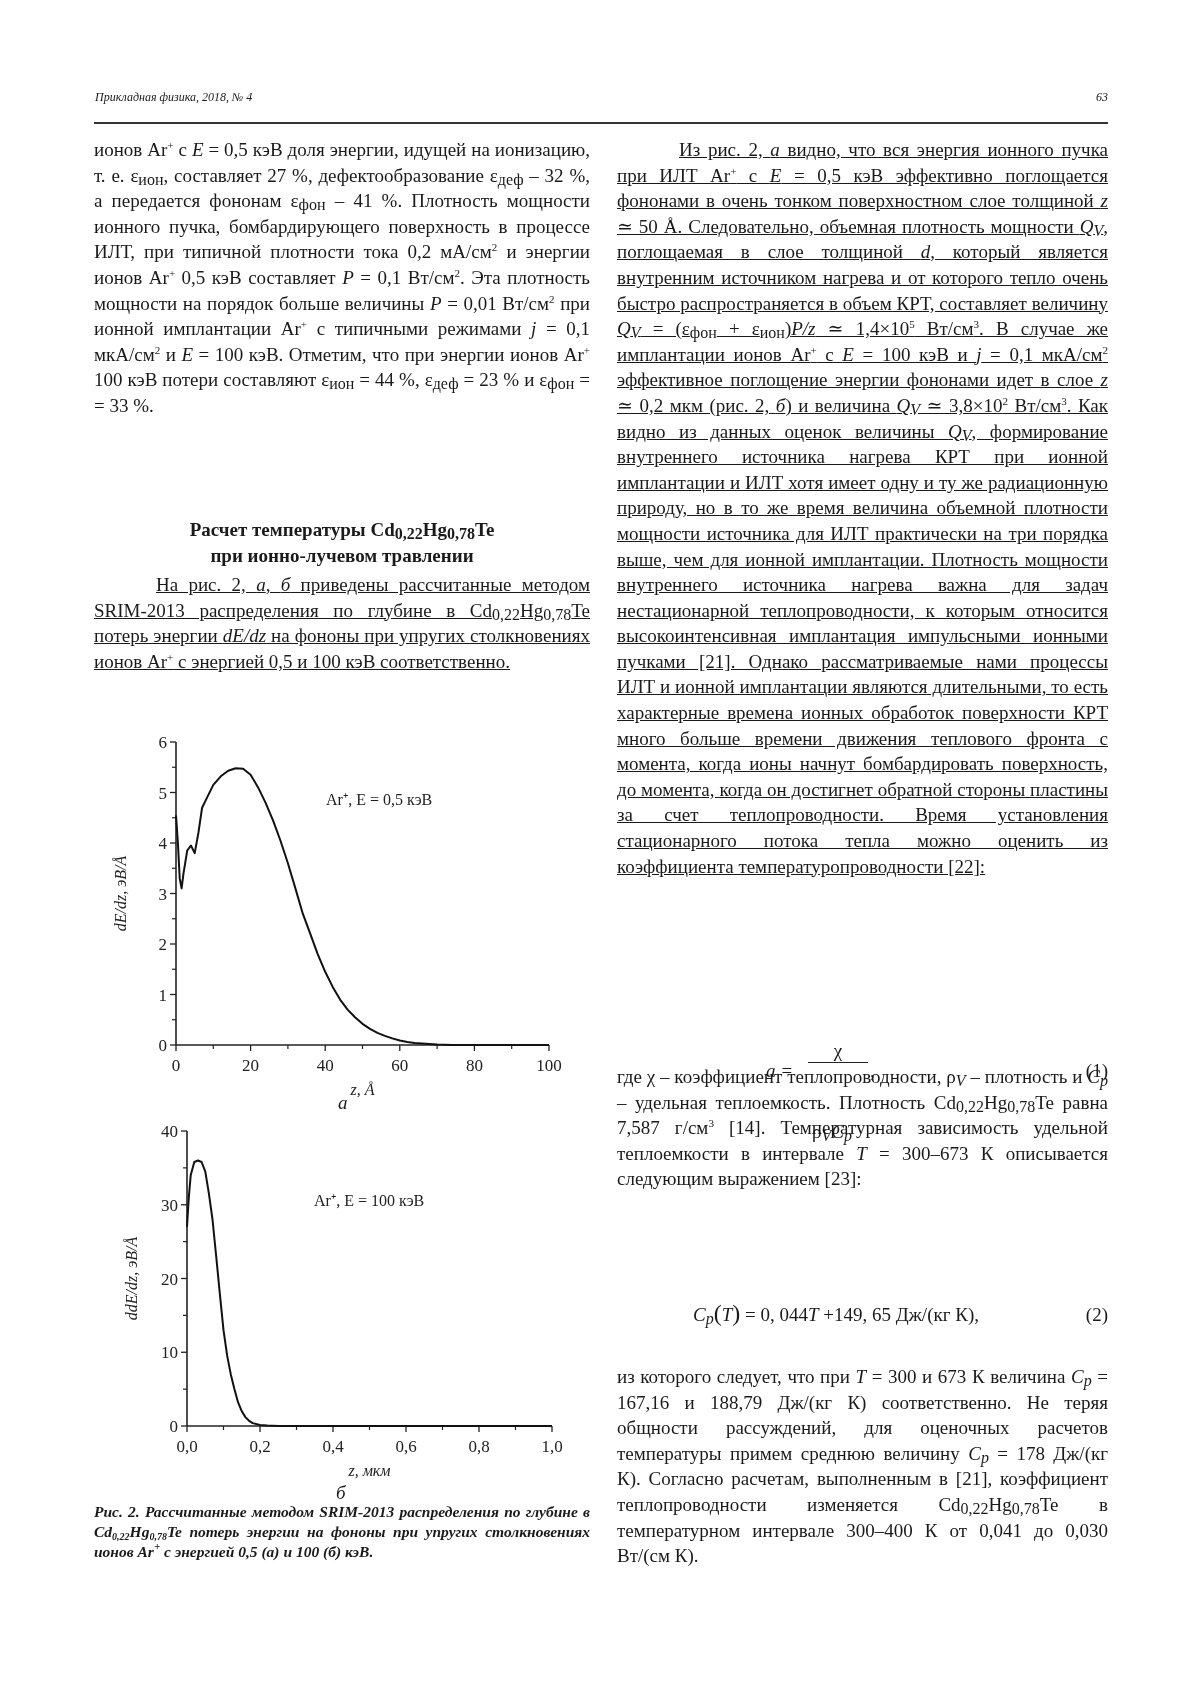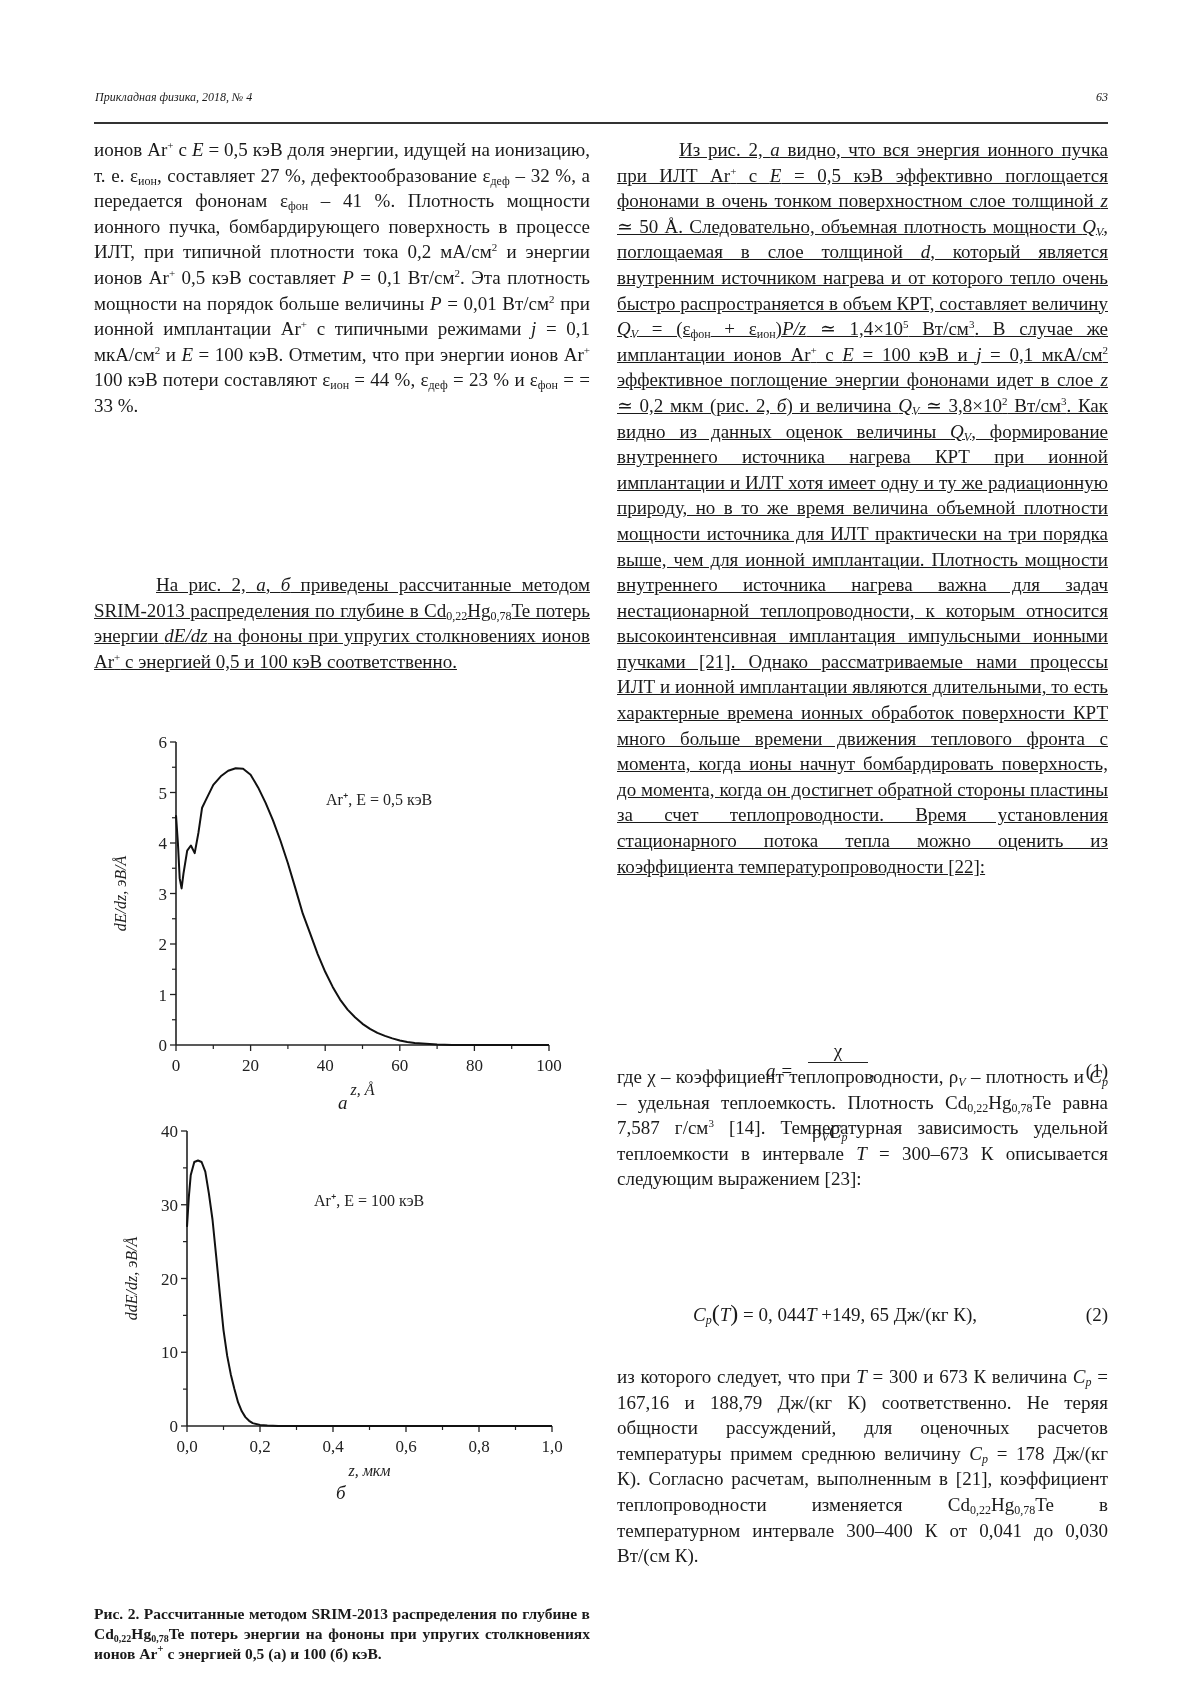--- a/index.html
+++ b/index.html
@@ -4,44 +4,46 @@
 <style>
   html, body { margin:0; padding:0; background:#fff; }
   body { width:1200px; height:1698px; position:relative; overflow:hidden;
          font-family:"Liberation Serif", "DejaVu Serif", serif; color:#1a1a1a; }
   .abs { position:absolute; }
   .runhead { top:90px; font-style:italic; font-size:12px; }
   .rule { position:absolute; left:94px; top:122px; width:1014px; height:1.5px; background:#333; }
   .col { position:absolute; font-size:19px; line-height:25.6px; text-align:justify; }
   .col p { margin:0; }
   .indent { text-indent:62px;text-decoration:underline; }
-  sub { font-size:12px; vertical-align:-3px; line-height:0; }
+  sub { font-size:16px; vertical-align:-3px; line-height:0; }
   sup { font-size:11px; vertical-align:7px; line-height:0; }
   i { font-style:italic; }
   .heading { position:absolute; left:94px; width:496px; top:517px; text-align:center;
              font-weight:bold; font-size:19px; line-height:26px; }
-  .caption { position:absolute; left:94px; width:496px; top:1604px; font-size:15.5px;
-             line-height:20px; font-weight:bold; text-align:justify; }
+  .caption { position:absolute; left:94px; width:496px; top:1502px; font-size:15.5px;
+             line-height:20px; font-weight:bold; font-style:italic; text-align:justify; }
   .caption sub { font-size:10px; }
   svg text { font-family:"Liberation Serif", serif; }
   .eq { position:absolute; font-size:19px; }
   .eqnum { position:absolute; right:92px; font-size:19px; }
 </style>
 </head>
 <body>
 
 <div class="abs runhead" style="left:95px;">Прикладная физика, 2018, № 4</div>
 <div class="abs runhead" style="right:92px;font-family:Liberation Serif, serif;">63</div>
 <div class="rule"></div>
 
 <div class="col" style="left:94px; top:137px; width:496px;">
   <p><span>ионов Ar</span><sup>+</sup><span> с </span><i>E</i><span> = 0,5 кэВ доля энергии, идущей на ионизацию, т. е. ε</span><sub>ион</sub><span>, составляет 27 %, дефектообразование ε</span><sub>деф</sub><span> – 32 %, а передается фононам ε</span><sub>фон</sub><span> – 41 %. Плотность мощности ионного пучка, бомбардирующего поверхность в процессе ИЛТ, при типичной плотности тока 0,2 мА/см</span><sup>2</sup><span> и энергии ионов Ar</span><sup>+</sup><span> 0,5 кэВ составляет </span><i>P</i><span> = 0,1 Вт/см</span><sup>2</sup><span>. Эта плотность мощности на порядок больше величины </span><i>P</i><span> = 0,01 Вт/см</span><sup>2</sup><span> при ионной имплантации Ar</span><sup>+</sup><span> с типичными режимами </span><i>j</i><span> = 0,1 мкА/см</span><sup>2</sup><span> и </span><i>E</i><span> = 100 кэВ. Отметим, что при энергии ионов Ar</span><sup>+</sup><span> 100 кэВ потери составляют ε</span><sub>ион</sub><span> = 44 %, ε</span><sub>деф</sub><span> = 23 % и ε</span><sub>фон</sub><span> = = 33 %.</span></p>
 </div>
 
 <div class="heading">
+  <div><span>Расчет температуры Cd</span><sub>0,22</sub><span>Hg</span><sub>0,78</sub><span>Te</span></div>
+  <div>при ионно-лучевом травлении</div>
 </div>
 
 <div class="col" style="left:94px; top:572px; width:496px;">
   <p class="indent"><span>На рис. 2, </span><i>а</i><span>, </span><i>б</i><span> приведены рассчитанные методом SRIM-2013 распределения по глубине в Cd</span><sub>0,22</sub><span>Hg</span><sub>0,78</sub><span>Te потерь энергии </span><i>dE/dz</i><span> на фононы при упругих столкновениях ионов Ar</span><sup>+</sup><span> с энергией 0,5 и 100 кэВ соответственно.</span></p>
 </div>
 
 <svg class="abs" style="left:100px; top:725px;" width="480" height="390">
   <g id="chartA">
       <line x1="76" y1="17" x2="76" y2="320" stroke="#222" stroke-width="1.6"></line>
       <line x1="76" y1="320" x2="449" y2="320" stroke="#222" stroke-width="1.6"></line>

